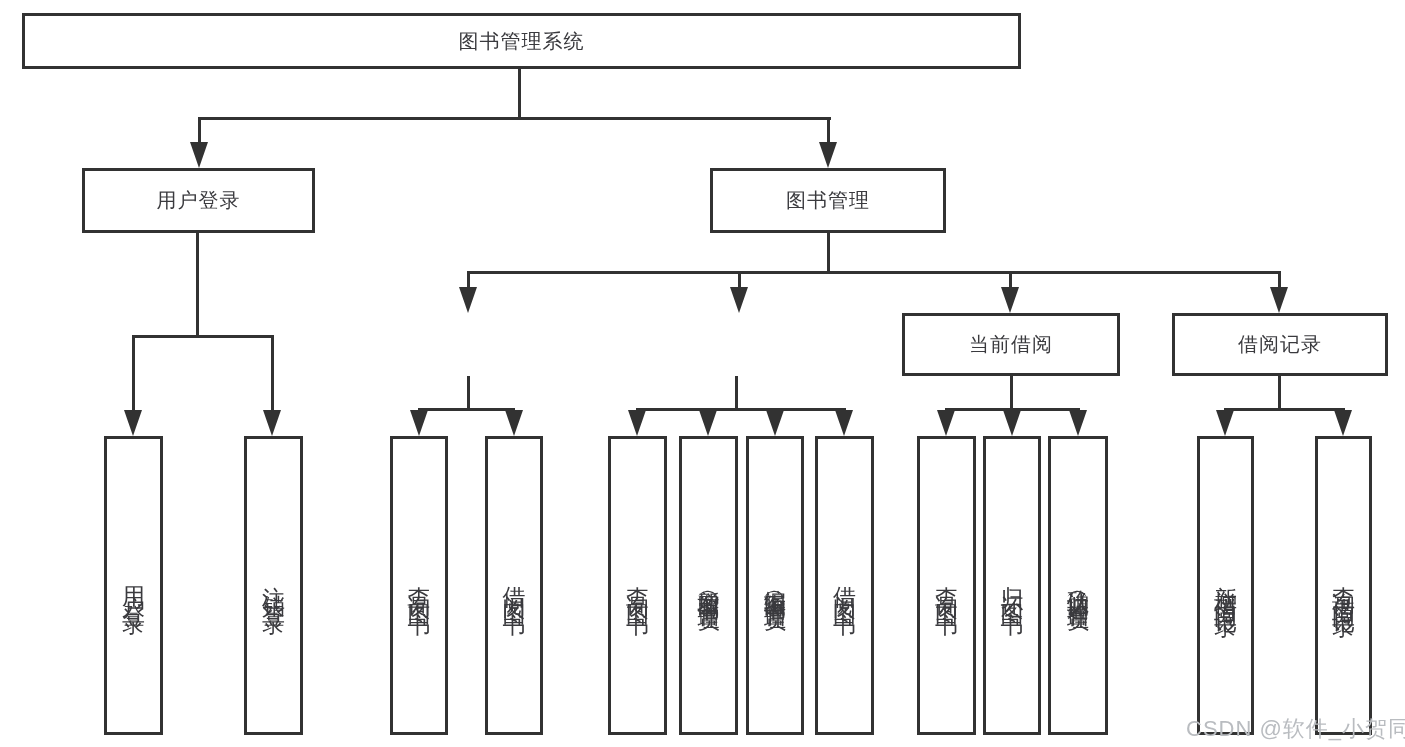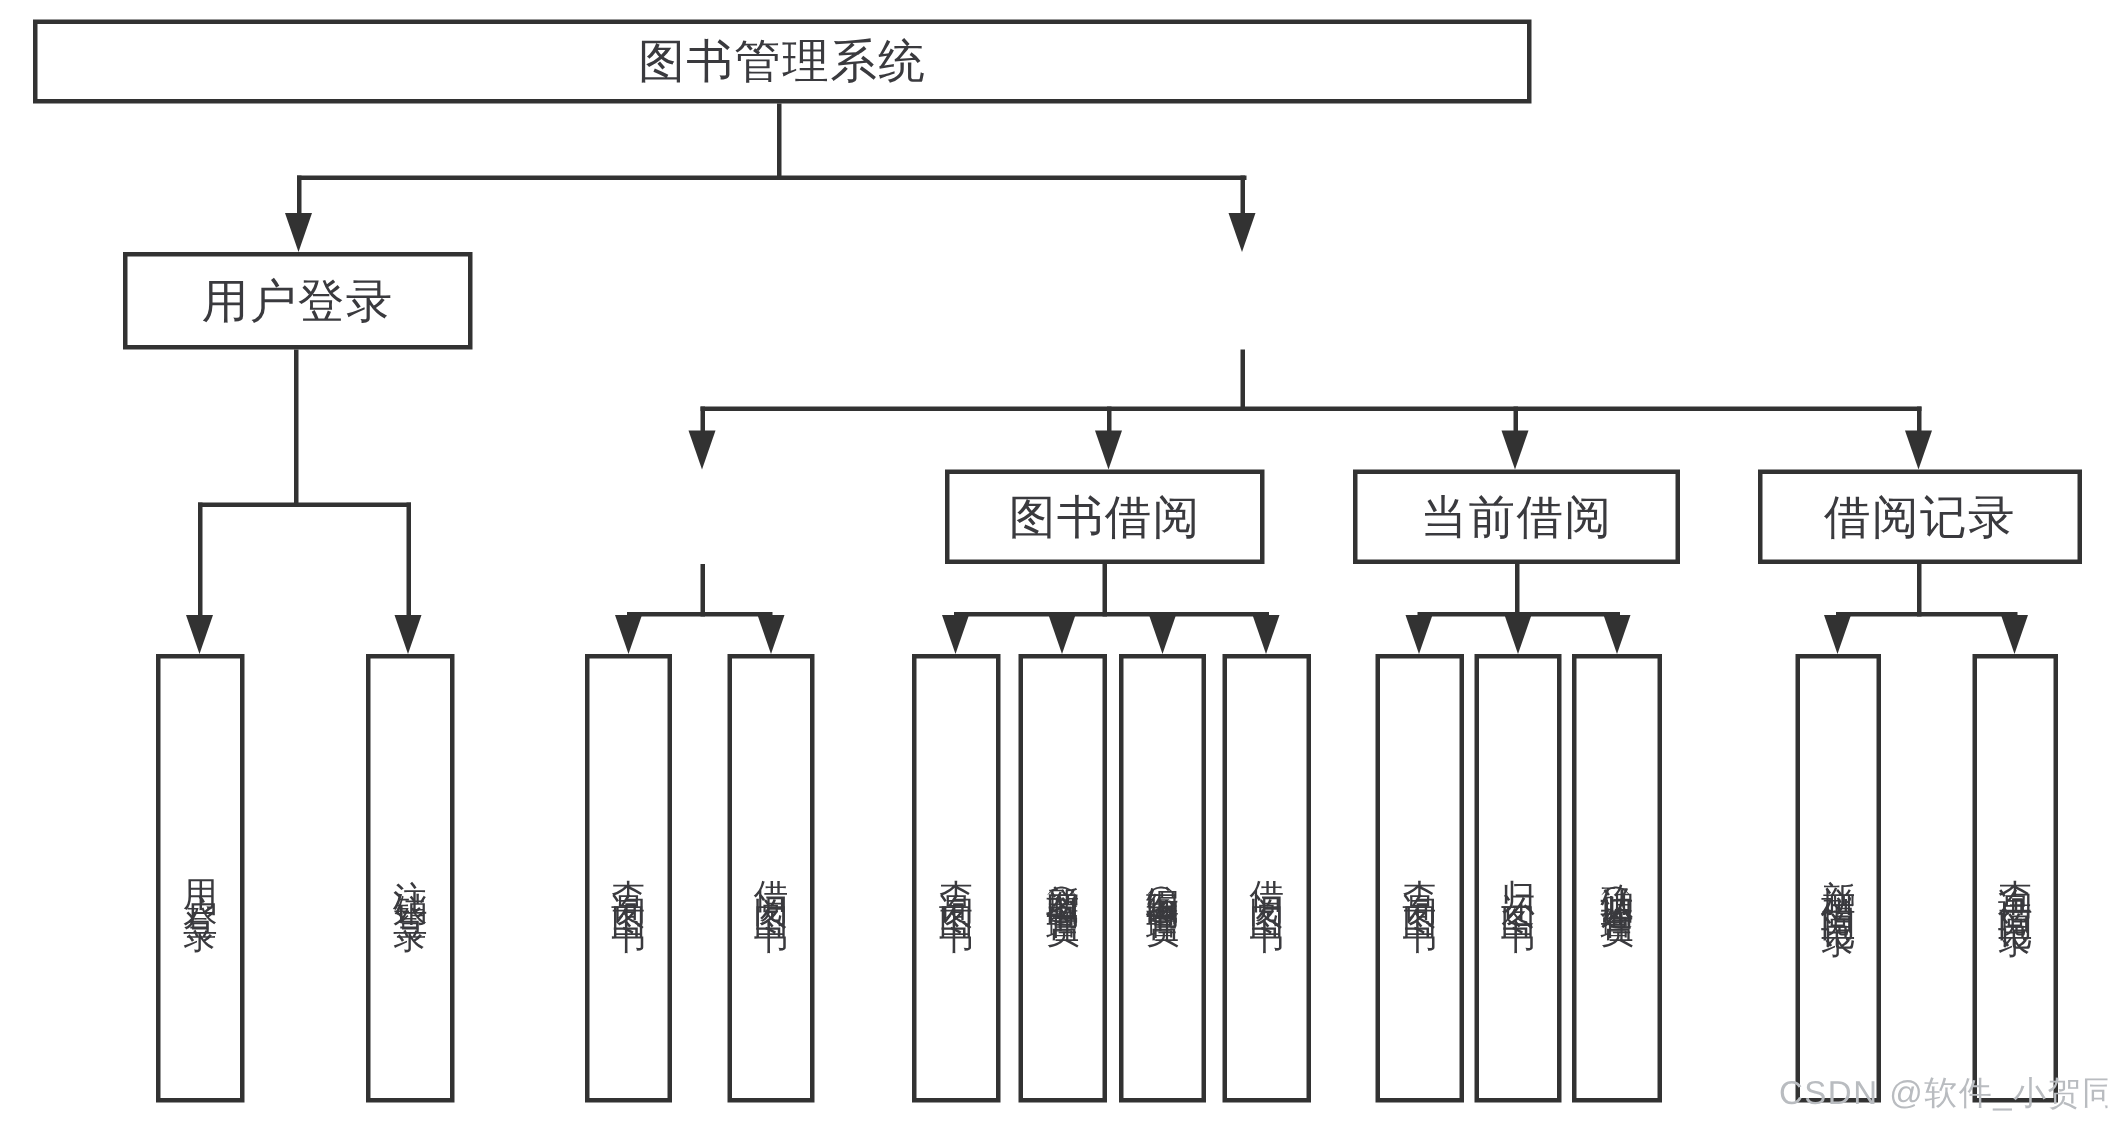--- a/index.html
+++ b/index.html
@@ -7,21 +7,21 @@
     width:1405px;height:747px;position:relative;overflow:hidden;
     font-family:"Liberation Sans","DejaVu Sans",sans-serif;
   }
   .canvas{position:absolute;inset:0;}
   .box{
     position:absolute;box-sizing:border-box;
     border:3px solid #323232;background:#ffffff;
     display:flex;align-items:center;justify-content:center;
     color:#3a3a3e;
   }
-  .hlabel{font-size:31px;letter-spacing:1px;white-space:nowrap;}
+  .hlabel{font-size:20px;letter-spacing:1px;white-space:nowrap;}
   .vlabel{
     writing-mode:vertical-rl;text-orientation:mixed;
     font-size:23px;letter-spacing:9px;line-height:1;white-space:nowrap;
   }
   .vlabel.med{letter-spacing:6px;}
   .vlabel.tight{font-size:22px;letter-spacing:3px;}
   .line{position:absolute;background:#323232;}
   .arrow{
     position:absolute;width:0;height:0;
     border-left:9px solid transparent;border-right:9px solid transparent;
@@ -44,42 +44,42 @@
   <div class="line" style="left:518px;top:69px;width:3px;height:51px;"></div>
   <div class="line" style="left:198px;top:117px;width:633px;height:3px;"></div>
   <div class="line" style="left:198px;top:117px;width:3px;height:26px;"></div>
   <div class="arrow" style="left:190px;top:142px;"></div>
   <div class="line" style="left:827px;top:117px;width:3px;height:26px;"></div>
   <div class="arrow" style="left:819px;top:142px;"></div>
 
   <div class="box" style="left:82px;top:168px;width:233px;height:65px;">
     <span class="hlabel">用户登录</span>
   </div>
+  <div class="box" style="left:710px;top:168px;width:236px;height:65px;">
+    <span class="hlabel">图书管理</span>
+  </div>
 
   <div class="line" style="left:196px;top:233px;width:3px;height:105px;"></div>
   <div class="line" style="left:132px;top:335px;width:142px;height:3px;"></div>
   <div class="line" style="left:132px;top:335px;width:3px;height:76px;"></div>
   <div class="arrow" style="left:124px;top:410px;"></div>
   <div class="line" style="left:271px;top:335px;width:3px;height:76px;"></div>
   <div class="arrow" style="left:263px;top:410px;"></div>
 
   <div class="line" style="left:827px;top:233px;width:3px;height:41px;"></div>
   <div class="line" style="left:467px;top:271px;width:814px;height:3px;"></div>
   <div class="line" style="left:467px;top:271px;width:3px;height:17px;"></div>
   <div class="arrow" style="left:459px;top:287px;"></div>
   <div class="line" style="left:738px;top:271px;width:3px;height:17px;"></div>
   <div class="arrow" style="left:730px;top:287px;"></div>
   <div class="line" style="left:1009px;top:271px;width:3px;height:17px;"></div>
   <div class="arrow" style="left:1001px;top:287px;"></div>
   <div class="line" style="left:1278px;top:271px;width:3px;height:17px;"></div>
   <div class="arrow" style="left:1270px;top:287px;"></div>
 
-  <div class="box" style="left:630px;top:313px;width:213px;height:63px;">
-    <span class="hlabel">图书借阅</span>
-  </div>
   <div class="box" style="left:1172px;top:313px;width:216px;height:63px;">
     <span class="hlabel">借阅记录</span>
   </div>
   <div class="box" style="left:902px;top:313px;width:218px;height:63px;">
     <span class="hlabel">当前借阅</span>
   </div>
 
   <div class="line" style="left:467px;top:376px;width:3px;height:35px;"></div>
   <div class="line" style="left:418px;top:408px;width:97px;height:3px;"></div>
   <div class="arrow" style="left:410px;top:410px;"></div>

